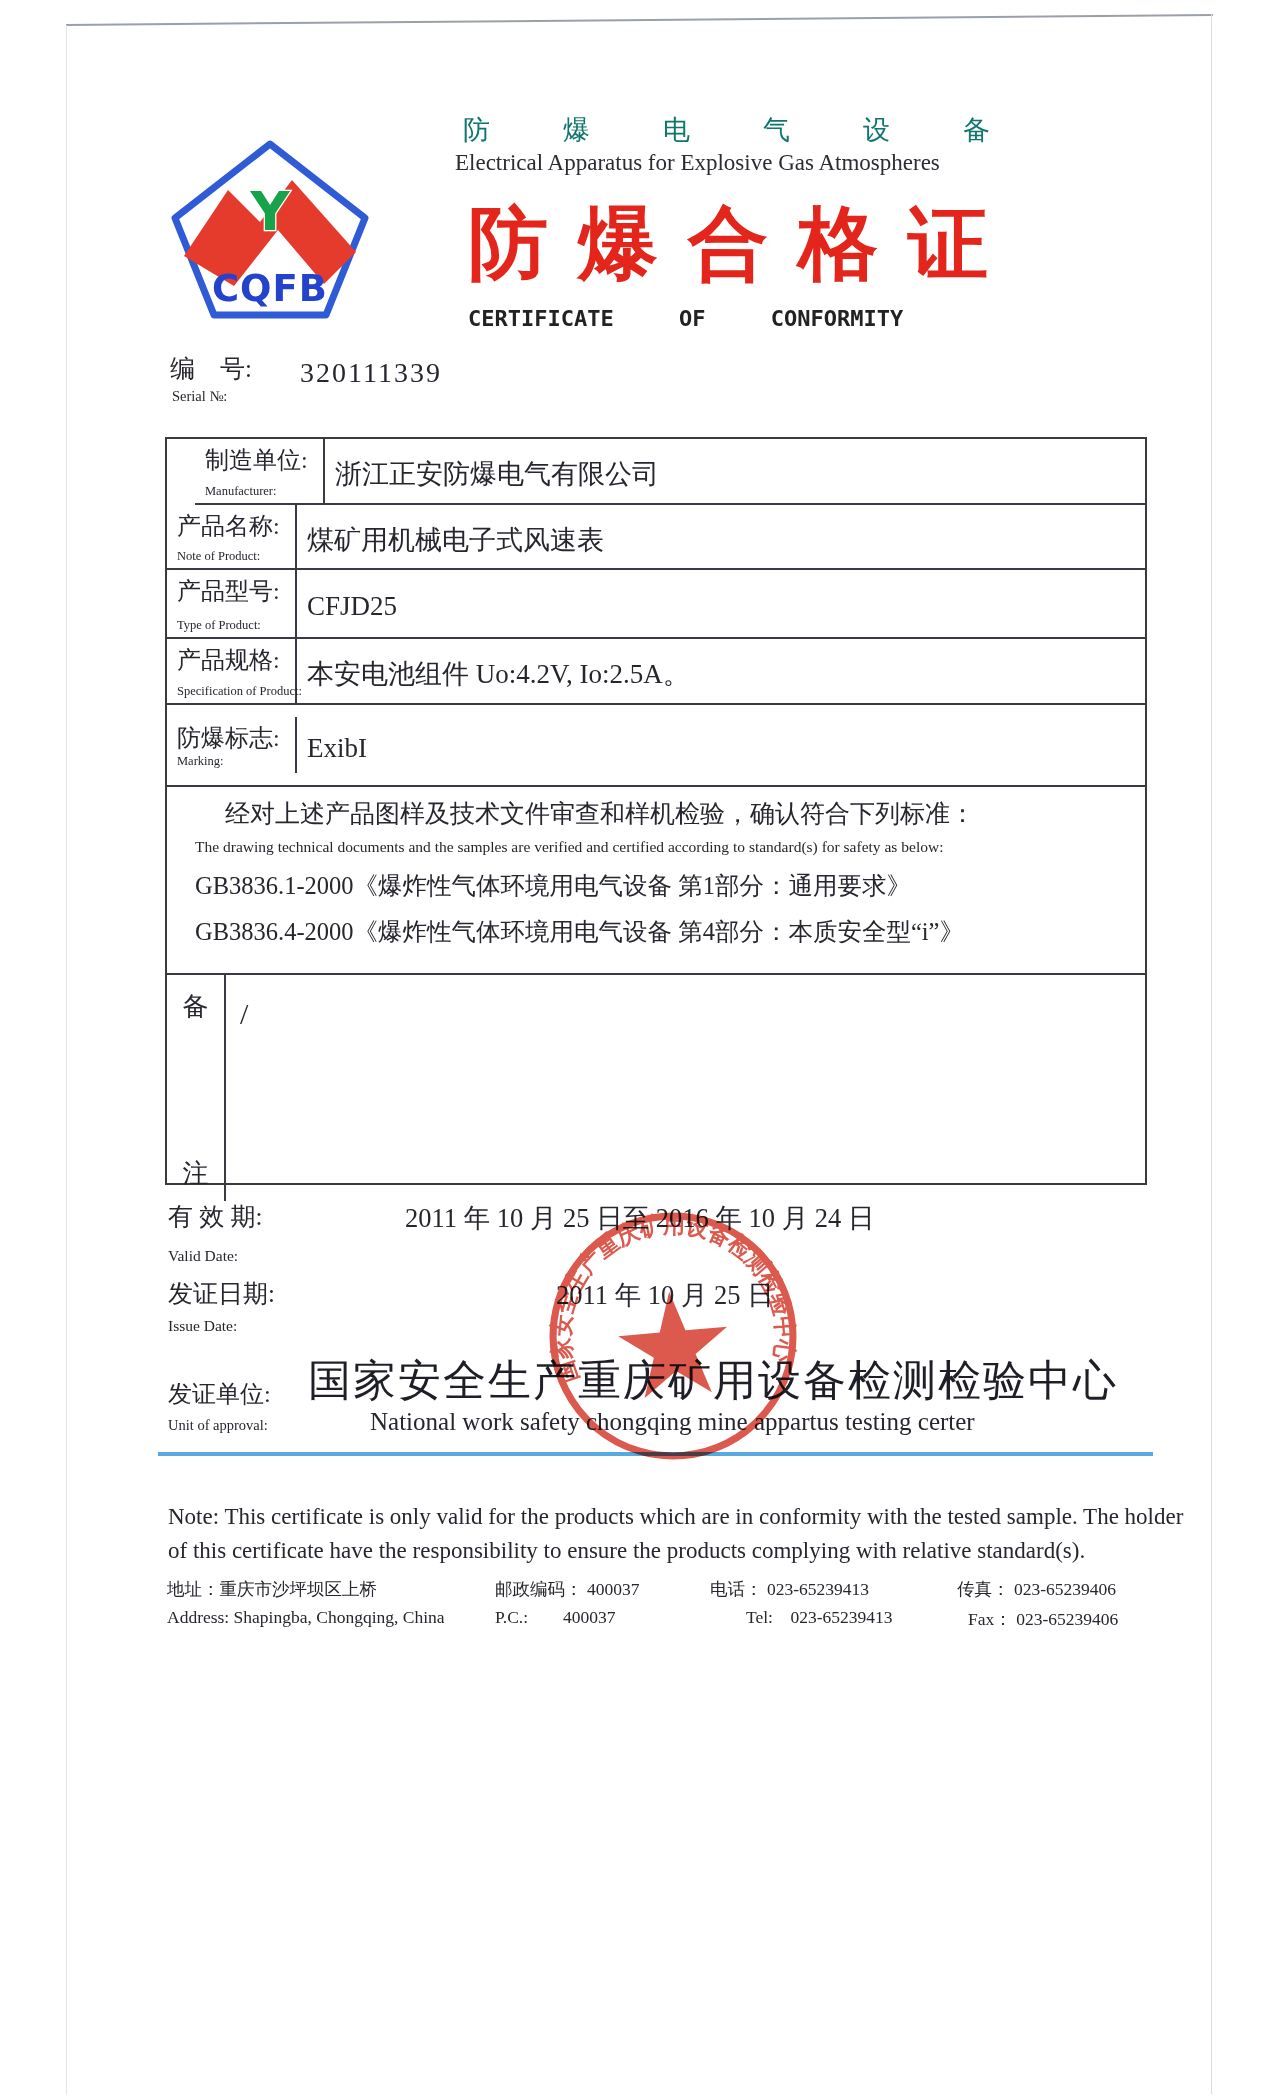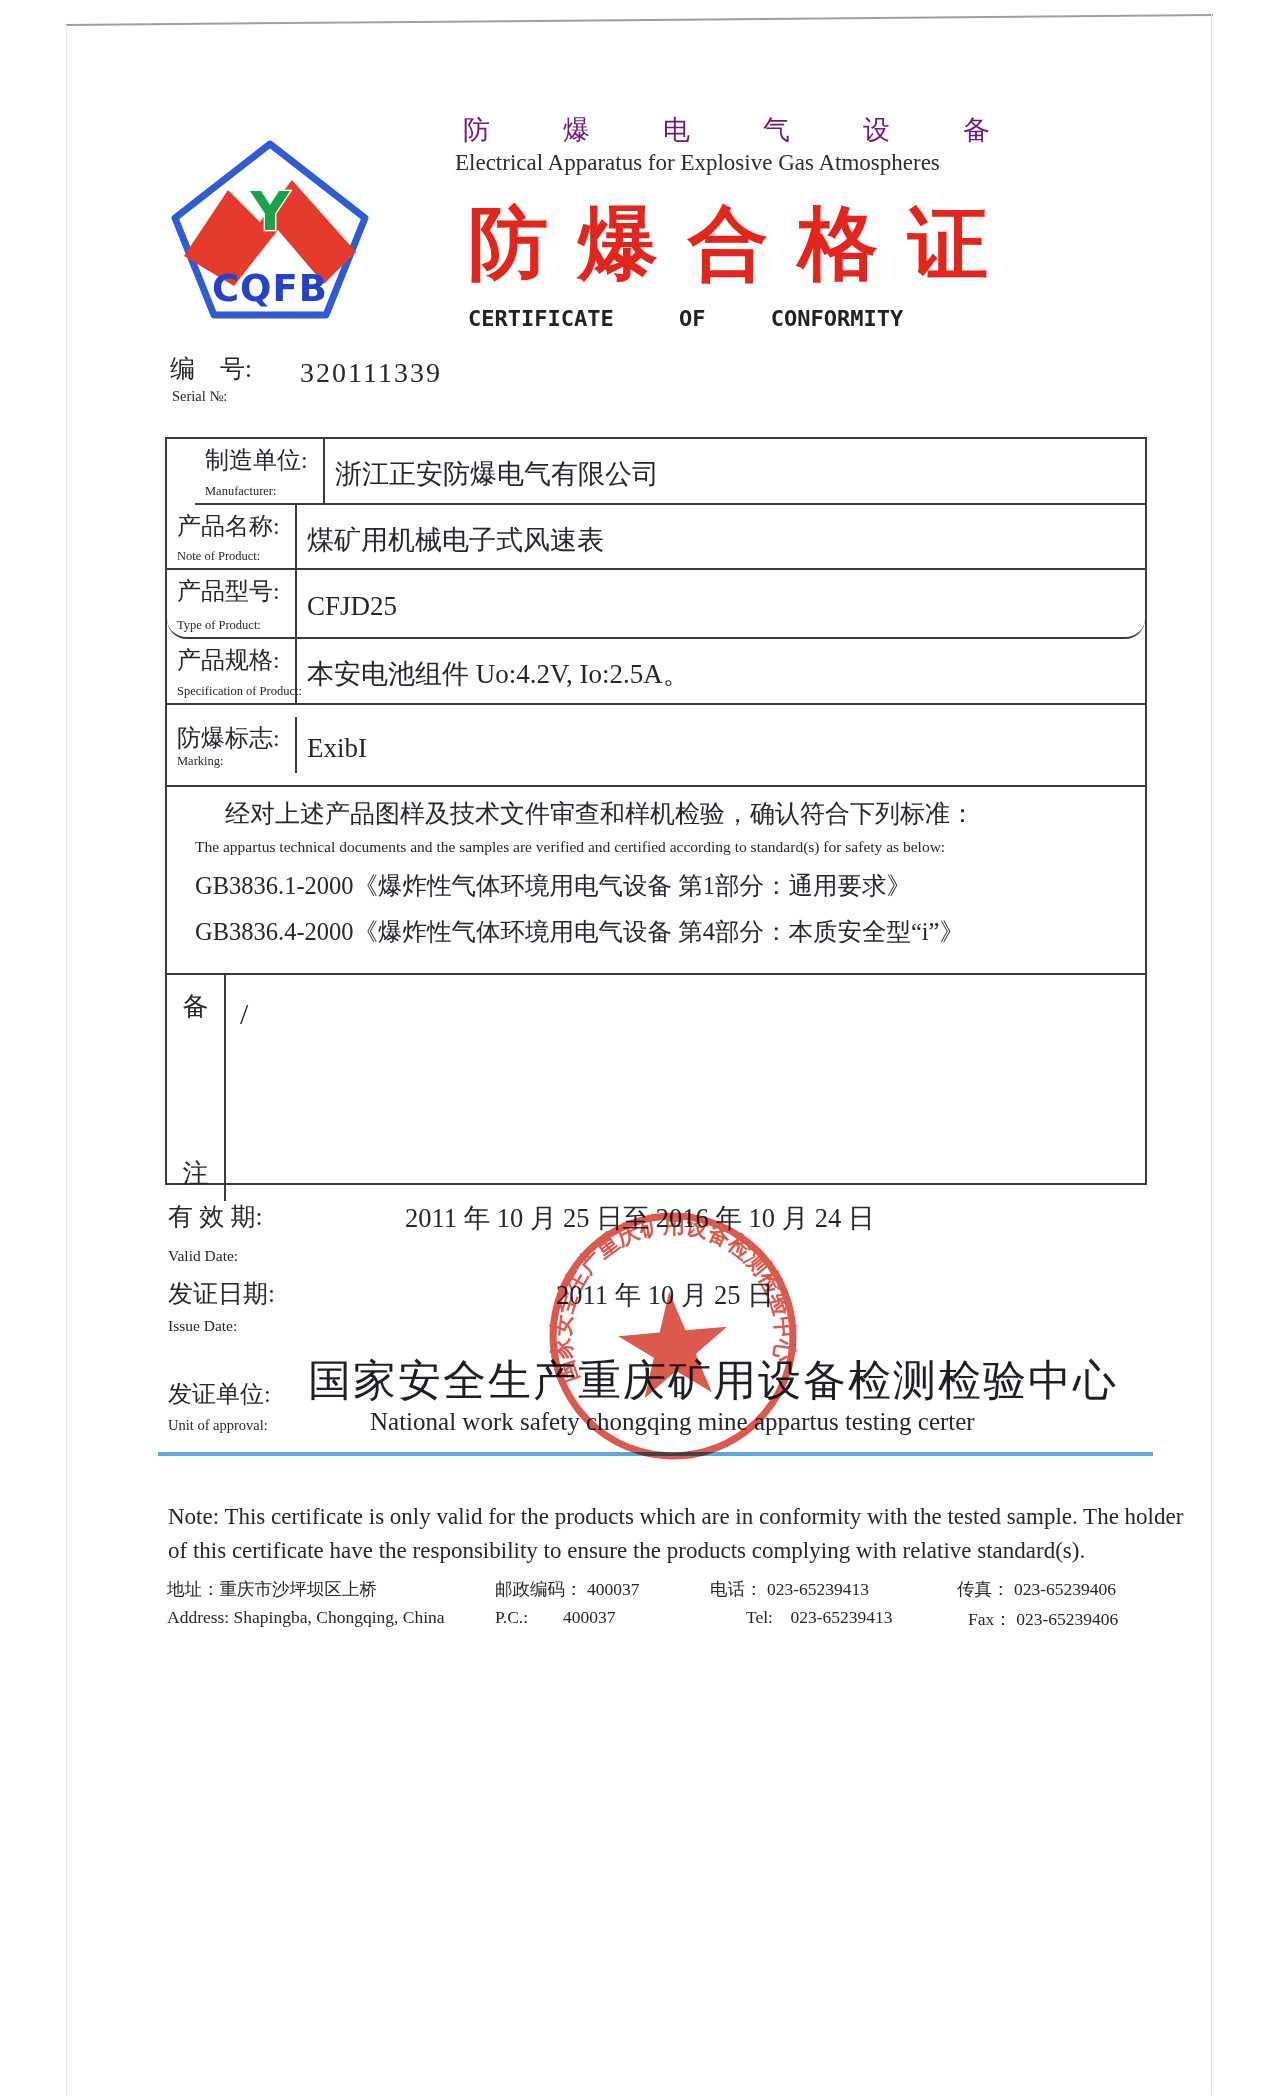--- a/index.html
+++ b/index.html
@@ -5,21 +5,21 @@
   html,body{margin:0;padding:0;background:#ffffff;}
   .page{position:relative;width:1275px;height:2100px;background:#ffffff;overflow:hidden;
         font-family:"Liberation Serif","DejaVu Serif",serif;color:#26262e;}
   .abs{position:absolute;white-space:nowrap;}
   
   .scan-top{left:66px;top:24px;width:1147px;height:0;border-top:2px solid #9aa0a8;
             transform:rotate(-0.5deg);transform-origin:left center;}
   .scan-left{left:66px;top:25px;width:0;height:2070px;border-left:1px solid #e4e4ea;}
   .scan-right{left:1211px;top:14px;width:0;height:2080px;border-left:1px solid #dadce2;}
   
-  .h-cn{left:463px;top:112px;font-size:27px;letter-spacing:73px;color:#701a75;}
+  .h-cn{left:463px;top:112px;font-size:27px;letter-spacing:73px;color:#0f766e;}
   .h-en{left:455px;top:150px;font-size:23px;color:#2b2b33;}
   .h-red{left:468px;top:198px;font-size:80px;line-height:1.15;font-weight:bold;
          letter-spacing:30px;color:#e3251b;font-family:"Liberation Sans","DejaVu Sans",sans-serif;}
   .h-cert{left:468px;top:306px;font-size:22px;font-weight:bold;word-spacing:52px;
           font-family:"DejaVu Sans Mono","Liberation Mono",monospace;color:#222;}
   
   .serial-cn{left:170px;top:352px;font-size:25px;}
   .serial-en{left:172px;top:388px;font-size:14.5px;}
   .serial-val{left:300px;top:357px;font-size:28px;letter-spacing:2px;}
   
@@ -93,21 +93,21 @@
     </div>
 
     <div class="t-row" style="height:65px;">
       <div class="t-label">
         <span class="cn">产品名称:</span>
         <span class="en">Note of Product:</span>
       </div>
       <div class="t-value">煤矿用机械电子式风速表</div>
     </div>
 
-    <div class="t-row" style="height:69px;border-radius:20px;">
+    <div class="t-row" style="height:69px;">
       <div class="t-label">
         <span class="cn">产品型号:</span>
         <span class="en">Type of Product:</span>
       </div>
       <div class="t-value">CFJD25</div>
     </div>
 
     <div class="t-row" style="height:66px;">
       <div class="t-label">
         <span class="cn">产品规格:</span>
@@ -119,21 +119,21 @@
     <div class="t-row" style="height:82px;align-items:center;">
       <div class="t-label">
         <span class="cn">防爆标志:</span>
         <span class="en">Marking:</span>
       </div>
       <div class="t-value">ExibI</div>
     </div>
 
     <div class="std-block">
       <div class="std-cn">经对上述产品图样及技术文件审查和样机检验，确认符合下列标准：</div>
-      <div class="std-en">The appartus technical documents and the samples are verified and certified according to standard(s) for safety as below:</div>
+      <div class="std-en">The drawing technical documents and the samples are verified and certified according to standard(s) for safety as below:</div>
       <div class="std-item">GB3836.1-2000《爆炸性气体环境用电气设备 第1部分：通用要求》</div>
       <div class="std-item">GB3836.4-2000《爆炸性气体环境用电气设备 第4部分：本质安全型“i”》</div>
     </div>
 
     <div class="rm-block">
       <div class="rm-col">
         <span>备</span>
         <span>注</span>
       </div>
       <div class="rm-val">/</div>

